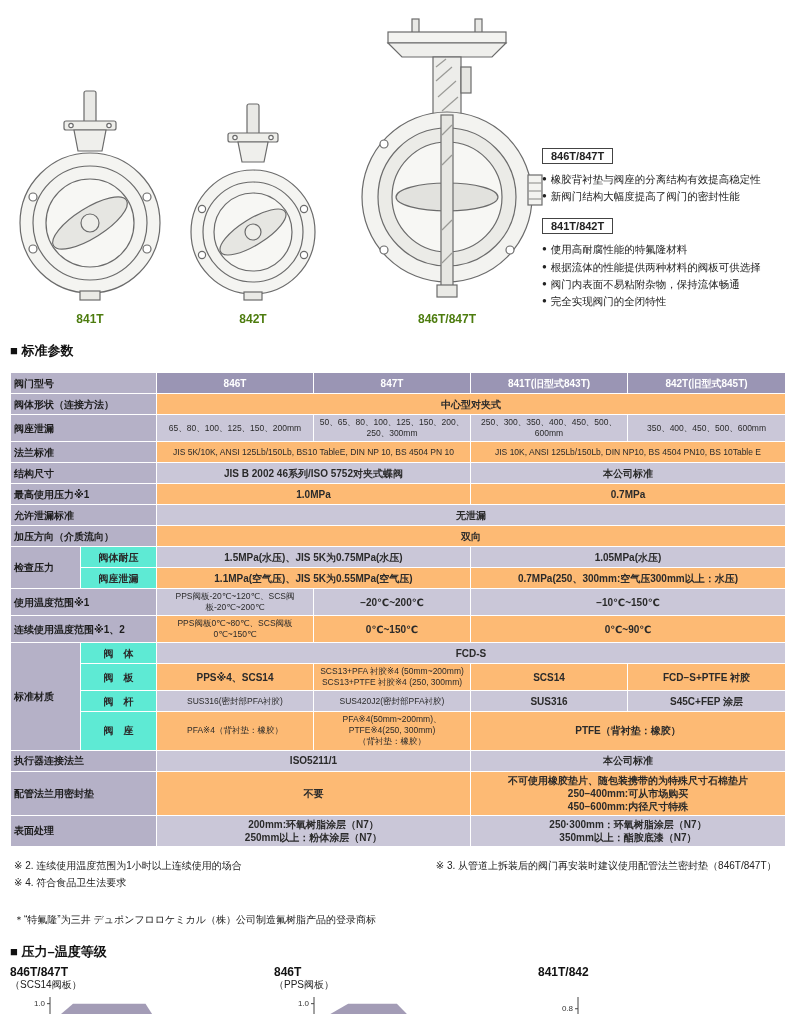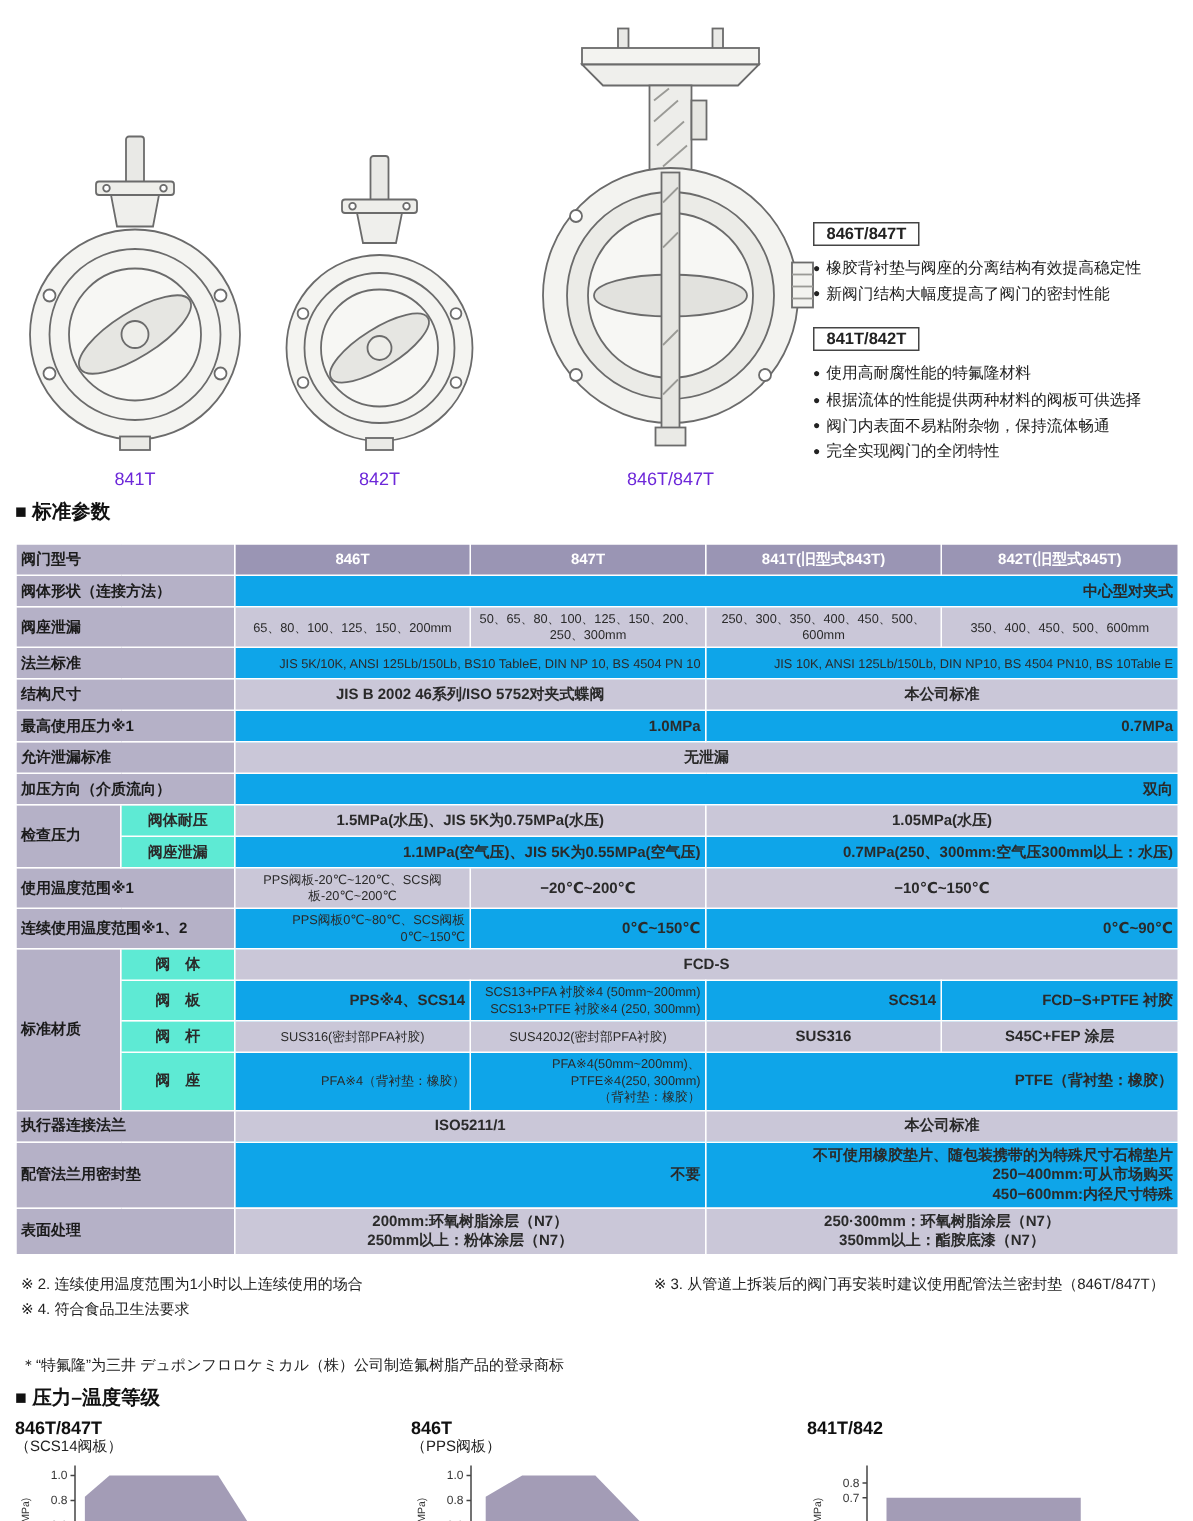--- a/index.html
+++ b/index.html
@@ -5,37 +5,37 @@
   html,body{margin:0;padding:0;}
   body{
     width:795px;height:1014px;background:#ffffff;position:relative;overflow:hidden;
     font-family:"Liberation Sans","DejaVu Sans",sans-serif;color:#222;
   }
   
   .top-row{display:flex;padding:6px 10px 0;height:326px;box-sizing:border-box;}
   .valves{width:532px;display:flex;align-items:flex-end;}
   .valve-fig{text-align:center;}
   .valve-fig svg{display:block;margin:0 auto;}
-  .valve-label{font-size:12px;font-weight:normal;color:#6d28d9;margin-top:2px;}
+  .valve-label{font-size:12px;font-weight:bold;color:#4d7c0f;margin-top:2px;}
   .features{margin-left:auto;width:246px;padding-top:140px;box-sizing:border-box;}
   .feature-tag{display:inline-block;border:1px solid #444;padding:1px 8px;font-size:11px;
     font-weight:bold;color:#222;margin-bottom:5px;background:#fff;}
   .feature-group-gap{height:10px;}
   .feature-item{display:flex;font-size:10.5px;margin:3px 0;color:#222;line-height:1.35;}
   .feature-item .dot{margin-right:4px;font-size:8px;line-height:1.7;}
   
-  .section-title{font-size:13px;font-weight:bold;margin:6px 10px 5px;color:#111;}
+  .section-title{font-size:13px;font-weight:bold;margin:16px 10px 5px;color:#111;}
   
   table{border-collapse:collapse;margin:12px 10px;width:775px;table-layout:fixed;}
   td{border:1px solid #ffffff;font-size:10px;padding:2px 3px;text-align:center;
      vertical-align:middle;line-height:1.3;white-space:pre-line;color:#2a2a2a;height:16px;}
   td.c-label{background:#b5b1c7;text-align:left;font-weight:bold;color:#1c1c1c;}
   td.c-sub{background:#5eead4;font-weight:bold;}
   td.c-head{background:#9a95b4;color:#fff;font-weight:bold;}
-  td.c-light{background:#0ea5e9;font-weight:bold;text-align:right;}
+  td.c-light{background:#fdba74;font-weight:bold;}
   td.c-dark{background:#cac7d8;font-weight:bold;}
   td.small{font-size:8.5px;font-weight:normal;}
   
   .footnotes{margin:6px 14px 0;font-size:10px;color:#222;}
   .fn-grid{display:grid;grid-template-columns:55% 45%;row-gap:3px;}
   .trademark{margin-top:23px;font-size:10px;color:#222;}
   
   .charts-row{display:flex;margin:4px 10px 0;gap:12px;}
   .chart-block{width:252px;height:146px;}
   .chart-title{font-size:12px;font-weight:bold;color:#111;line-height:1.1;}

